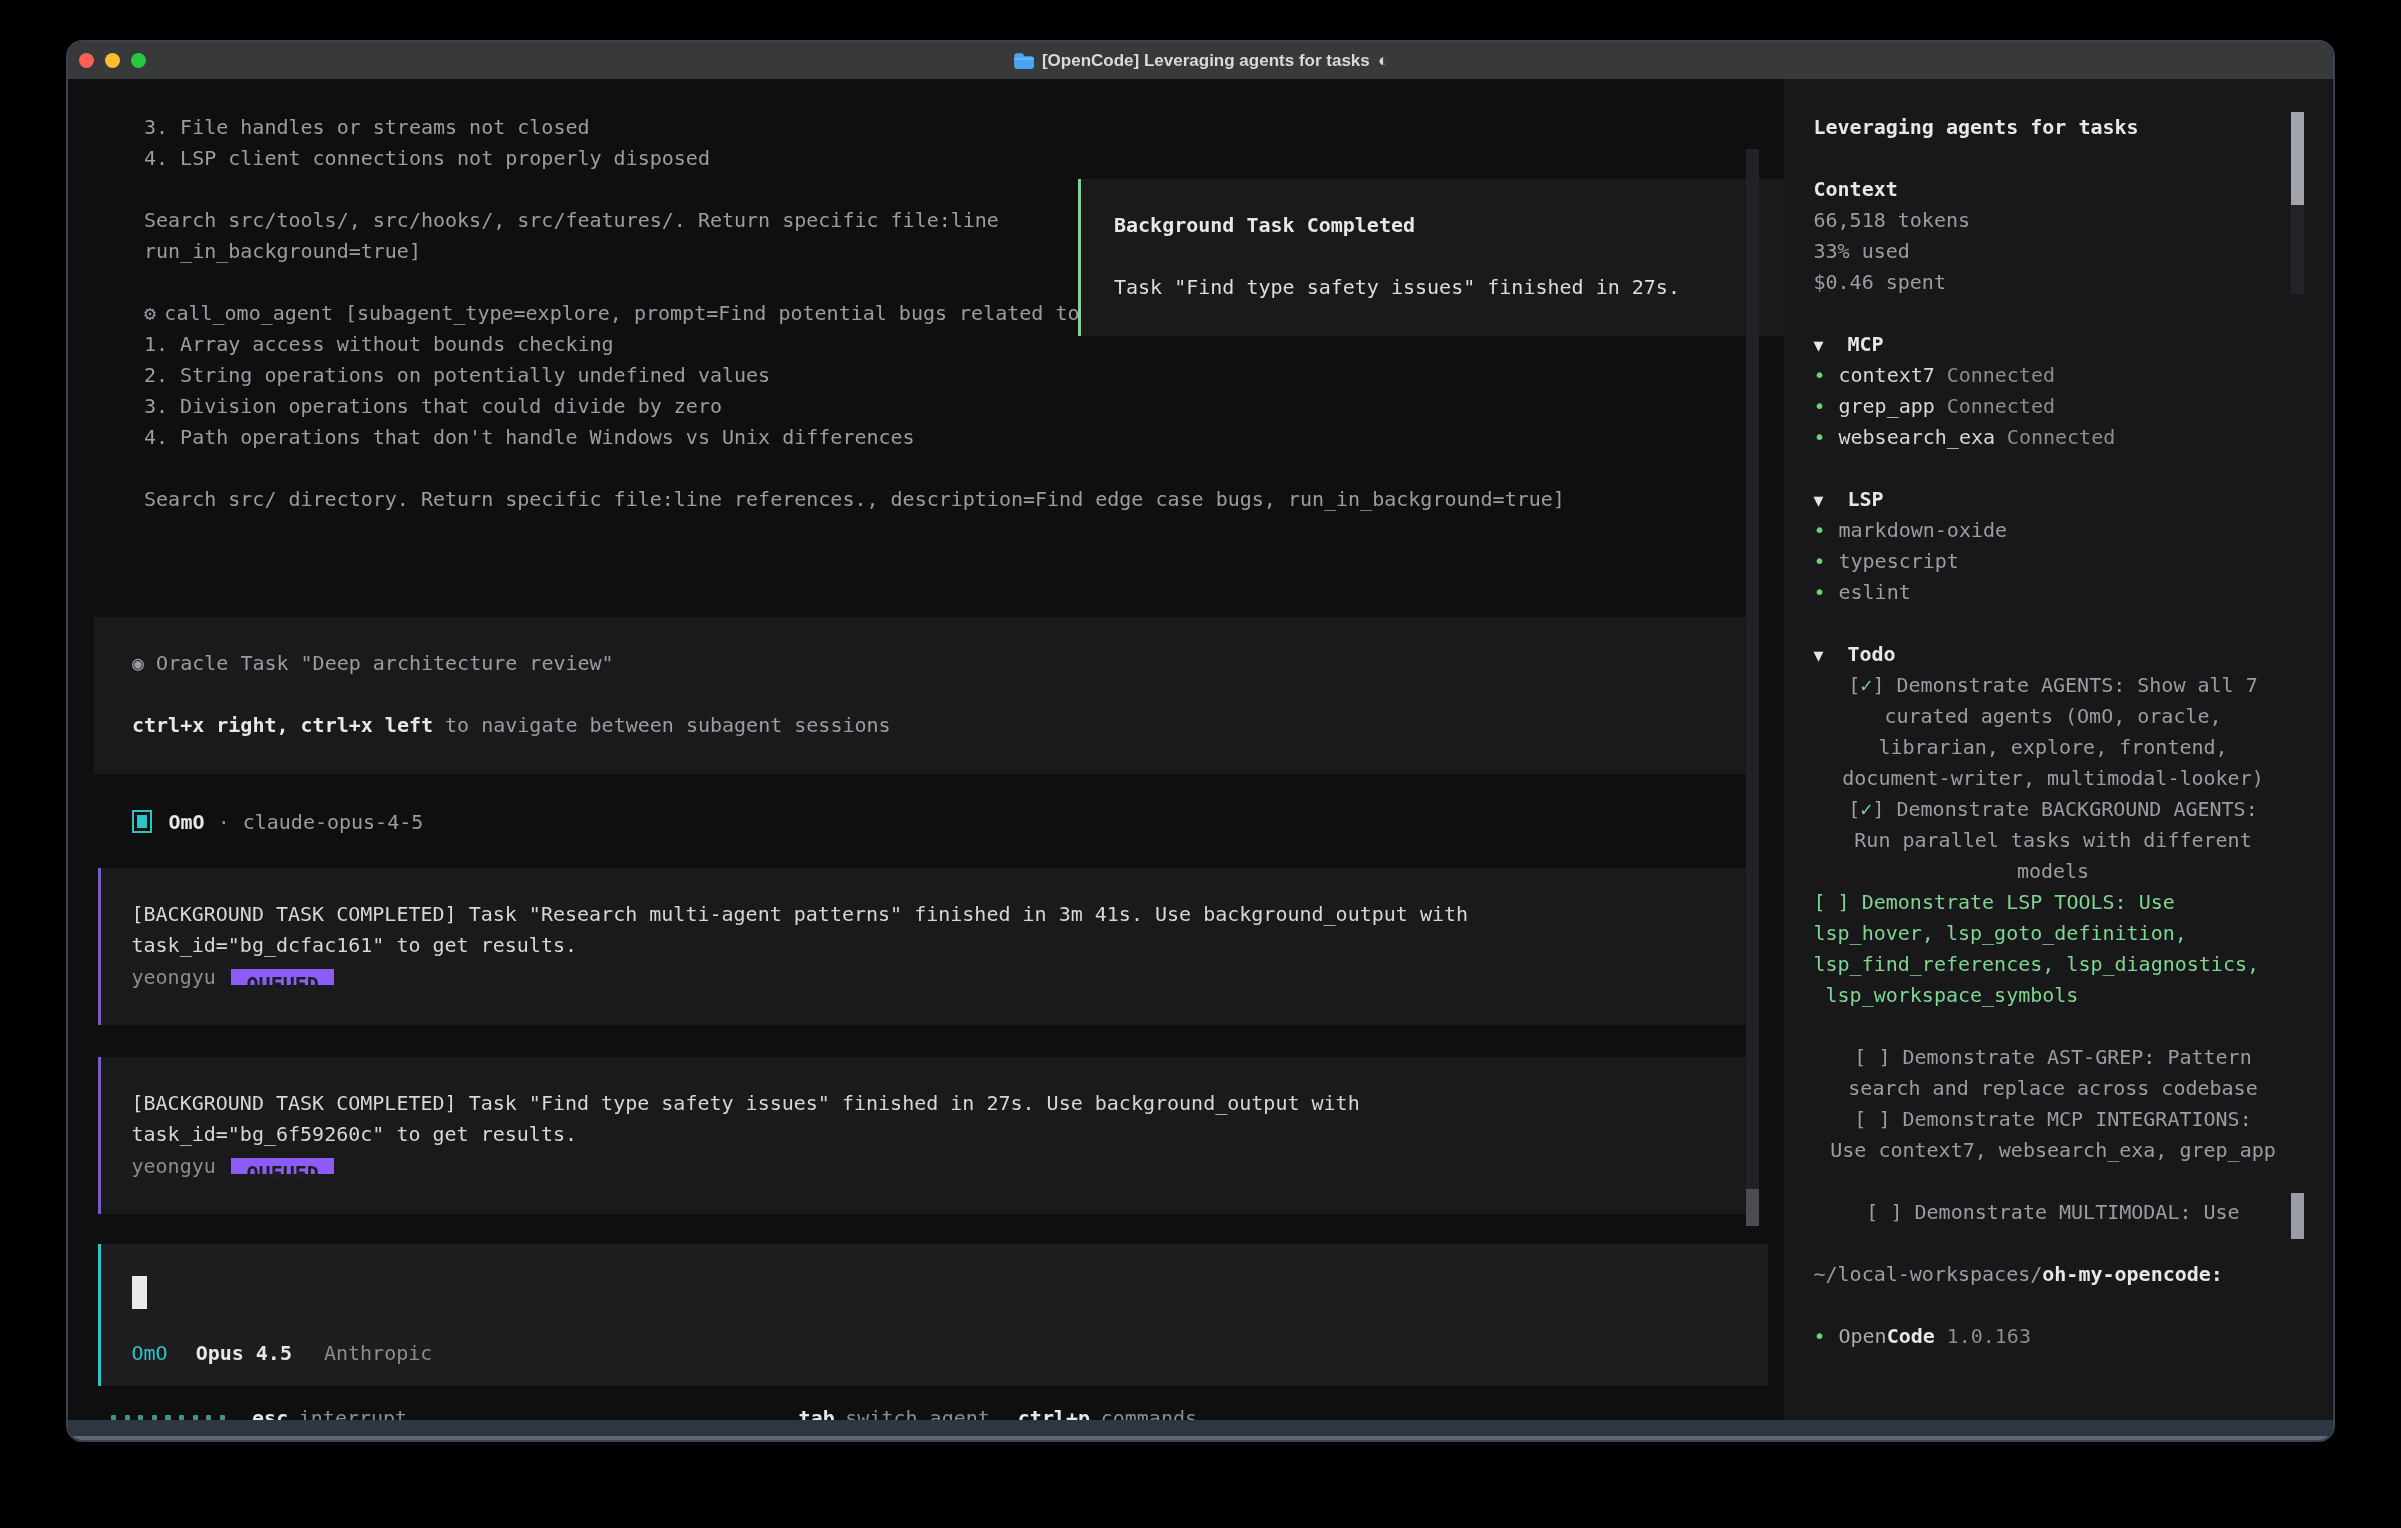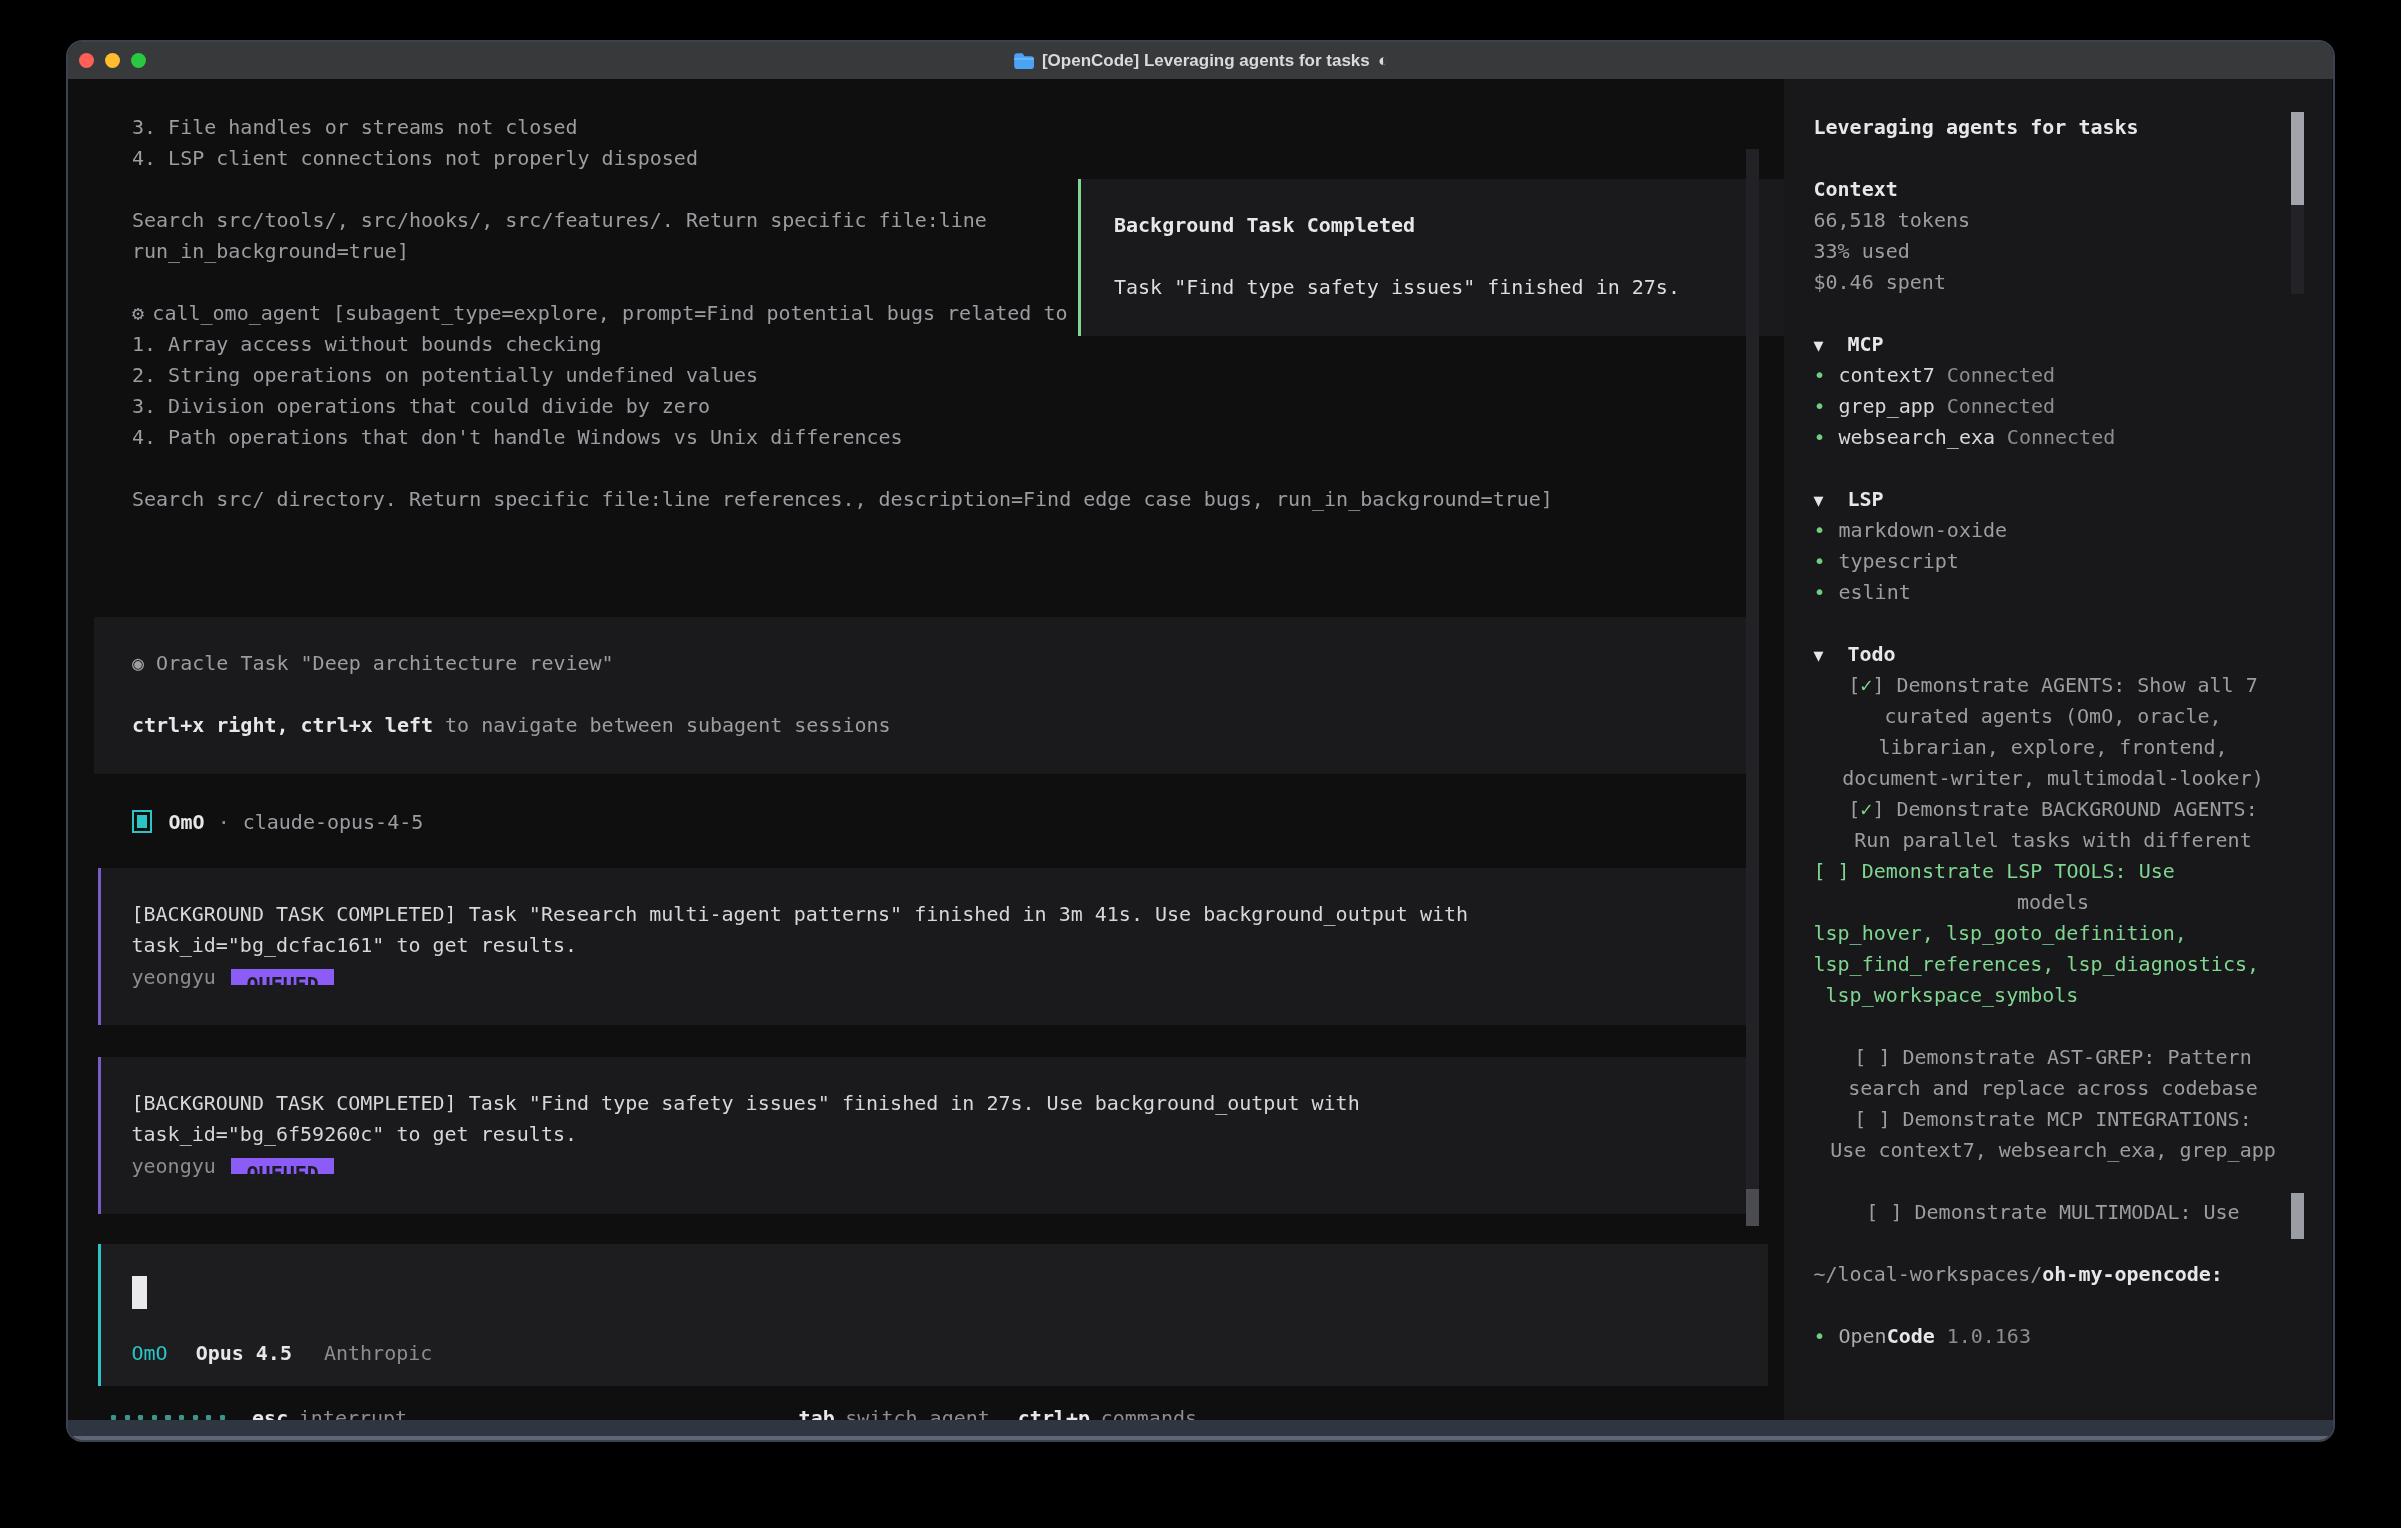--- a/index.html
+++ b/index.html
@@ -14,21 +14,21 @@
   .light{width:15.4px;height:15.4px;border-radius:50%;}
   .light.red{background:#ff5f57;}.light.yellow{background:#febc2e;}.light.green{background:#28c840;}
   #titletext{position:absolute;left:0;right:0;top:0;height:37px;display:flex;align-items:center;justify-content:center;
              gap:8.3px;font-family:"Liberation Sans",sans-serif;font-size:17px;font-weight:bold;color:#d9dadc;pointer-events:none;}
   
   #bottomstrip{position:absolute;left:0;right:0;bottom:0;height:20px;background:#2e3642;box-shadow:inset 0 -4.1px 0 #5e6575;}
   
   #mainpane{position:absolute;left:0;top:37px;width:1716px;bottom:20px;background:#0f0f10;}
   .line{height:31px;line-height:31px;white-space:pre;}
   .sp{height:31px;}
-  #scrollback{position:absolute;left:64px;top:33px;width:1566px;color:#9b9da1;}
+  #scrollback{position:absolute;left:76px;top:33px;width:1566px;color:#9b9da1;}
   .gear{color:#9b9da1;margin-right:8.3px;}
   
   #toast{position:absolute;left:1010px;top:100px;width:741px;height:157px;background:#1a1a1c;
          border-left:3px solid #7fd690;border-right:3px solid #7fd690;padding:31px 0 0 33px;box-sizing:border-box;}
   #toast .t{color:#e6e7e9;font-weight:bold;}
   #toast .b{color:#dcdDde;color:#dcddde;}
   
   #oraclebox{position:absolute;left:26px;top:538px;width:1652px;height:157px;background:#1a1a1c;
              padding:31px 0 0 38px;box-sizing:border-box;}
   #oraclebox .keys{color:#e6e7e9;font-weight:bold;}
@@ -226,22 +226,22 @@
         <div class="sb-line"><span class="bullet">•</span><span class="iname dim">typescript</span></div>
         <div class="sb-line"><span class="bullet">•</span><span class="iname dim">eslint</span></div>
         <div class="sp"></div>
         <div class="sb-line heading"><span class="tri">▼</span><span>Todo</span></div>
         <div class="sb-line todo-gray"><span>[</span><span class="mk-done">✓</span><span>] </span><span>Demonstrate AGENTS: Show all 7</span></div>
         <div class="sb-line todo-gray"><span>curated agents (OmO, oracle,</span></div>
         <div class="sb-line todo-gray"><span>librarian, explore, frontend,</span></div>
         <div class="sb-line todo-gray"><span>document-writer, multimodal-looker)</span></div>
         <div class="sb-line todo-gray"><span>[</span><span class="mk-done">✓</span><span>] </span><span>Demonstrate BACKGROUND AGENTS:</span></div>
         <div class="sb-line todo-gray"><span>Run parallel tasks with different</span></div>
+        <div class="sb-line todo-gray"><span>models</span></div>
         <div class="sb-line todo-green"><span>[</span><span> </span><span>] </span><span>Demonstrate LSP TOOLS: Use</span></div>
-        <div class="sb-line todo-gray"><span>models</span></div>
         <div class="sb-line todo-green"><span>lsp_hover, lsp_goto_definition,</span></div>
         <div class="sb-line todo-green"><span>lsp_find_references, lsp_diagnostics,</span></div>
         <div class="sb-line todo-green"><span> lsp_workspace_symbols</span></div>
         <div class="sp"></div>
         <div class="sb-line todo-gray"><span>[</span><span> </span><span>] </span><span>Demonstrate AST-GREP: Pattern</span></div>
         <div class="sb-line todo-gray"><span>search and replace across codebase</span></div>
         <div class="sb-line todo-gray"><span>[</span><span> </span><span>] </span><span>Demonstrate MCP INTEGRATIONS:</span></div>
         <div class="sb-line todo-gray"><span>Use context7, websearch_exa, grep_app</span></div>
         <div class="sp"></div>
         <div class="sb-line todo-gray"><span>[</span><span> </span><span>] </span><span>Demonstrate MULTIMODAL: Use</span></div>

